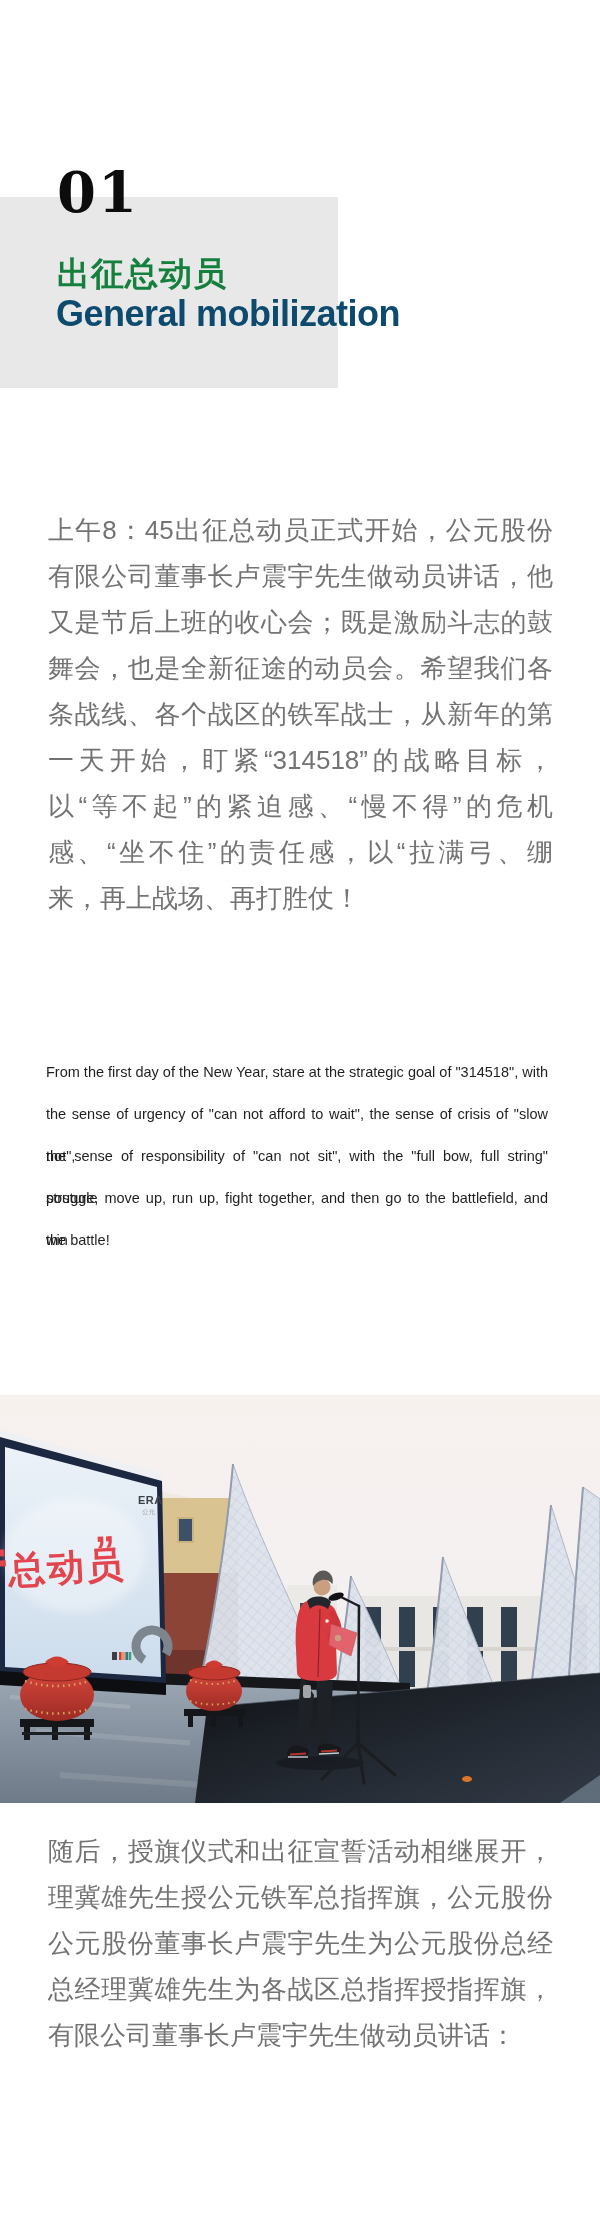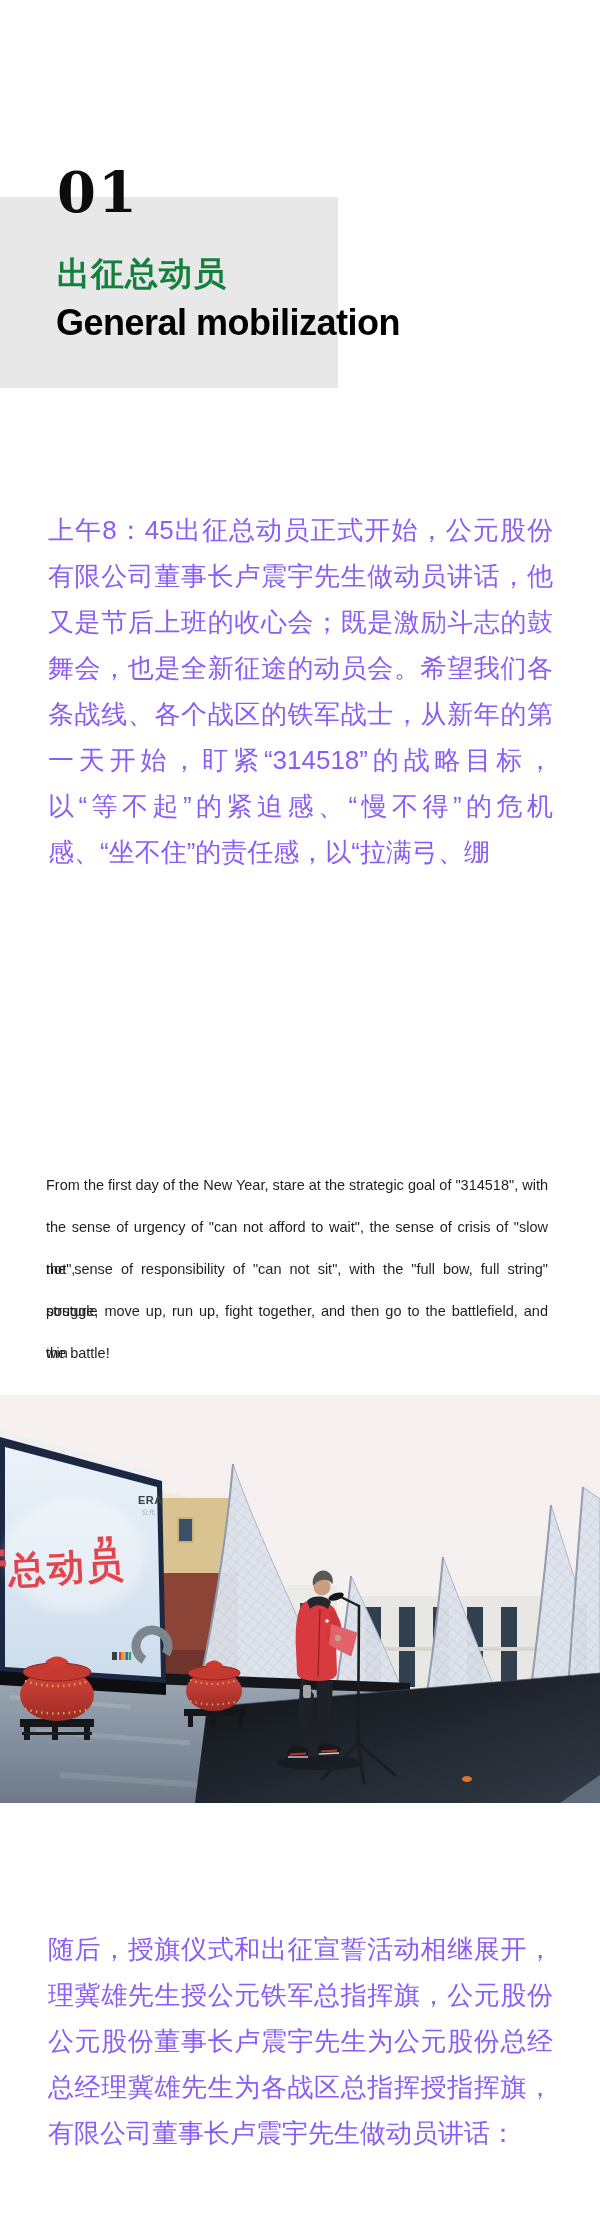--- a/index.html
+++ b/index.html
@@ -4,32 +4,32 @@
 <style>
   html,body{margin:0;padding:0;background:#fff;}
   #page{position:relative;width:600px;height:2223px;background:#fff;overflow:hidden;
         font-family:"Liberation Sans","DejaVu Sans",sans-serif;}
   
   .gray-block{position:absolute;left:0;top:197px;width:338px;height:191px;background:#e9e8e8;}
   .sec-num{position:absolute;left:57px;top:160px;font-family:"DejaVu Serif","Liberation Serif",serif;
            font-weight:700;font-size:56px;line-height:64px;color:#0c0c0c;letter-spacing:2px;}
   .sec-title-cn{position:absolute;left:57px;top:256px;font-size:33px;font-weight:700;color:#15803d;
                 letter-spacing:1px;line-height:36px;}
-  .sec-title-en{position:absolute;left:56px;top:294px;font-size:36px;font-weight:700;color:#000000;
-                letter-spacing:-0.5px;line-height:40px;white-space:nowrap;margin-top:9px;}
+  .sec-title-en{position:absolute;left:56px;top:294px;font-size:36px;font-weight:700;color:#0c4a6e;
+                letter-spacing:-0.5px;line-height:40px;white-space:nowrap;}
   
-  .cn-para{position:absolute;left:48px;width:505px;font-size:26px;line-height:46px;color:#8b5cf6;}
+  .cn-para{position:absolute;left:48px;width:505px;font-size:26px;line-height:46px;color:#737373;}
   .cn-para .line{text-align:justify;text-align-last:justify;height:46px;}
   .cn-para .line:last-child{text-align-last:left;}
   #para-cn-1{top:507px;}
-  #para-cn-2{top:1926px;}
+  #para-cn-2{top:1828px;}
   .en-para{position:absolute;left:46px;width:502px;font-size:14.5px;line-height:42px;color:#1f1f1f;}
   .en-para .line{text-align:justify;text-align-last:justify;height:42px;}
   .en-para .line:last-child{text-align-last:left;}
-  #para-en{top:1164px;}
+  #para-en{top:1051px;}
   
   .photo{position:absolute;left:0;top:1395px;width:600px;height:408px;}
   .photo svg{display:block;}
 </style>
 </head>
 <body>
 
 <div id="page">
 
   <div class="gray-block"></div>
@@ -39,20 +39,21 @@
 
   <div id="para-cn-1" class="cn-para">
       <div class="line">上午8：45出征总动员正式开始，公元股份</div>
       <div class="line">有限公司董事长卢震宇先生做动员讲话，他</div>
       <div class="line">又是节后上班的收心会；既是激励斗志的鼓</div>
       <div class="line">舞会，也是全新征途的动员会。希望我们各</div>
       <div class="line">条战线、各个战区的铁军战士，从新年的第</div>
       <div class="line">一天开始，盯紧“314518”的战略目标，</div>
       <div class="line">以“等不起”的紧迫感、“慢不得”的危机</div>
       <div class="line">感、“坐不住”的责任感，以“拉满弓、绷</div>
+      <div class="line">来，再上战场、再打胜仗！</div>
     </div>
   <div id="para-en" class="en-para">
       <div class="line">From the first day of the New Year, stare at the strategic goal of "314518", with</div>
       <div class="line">the sense of urgency of "can not afford to wait", the sense of crisis of "slow not",</div>
       <div class="line">the sense of responsibility of "can not sit", with the "full bow, full string" struggle</div>
       <div class="line">posture, move up, run up, fight together, and then go to the battlefield, and win</div>
       <div class="line">the battle!</div>
     </div>
   <div id="para-cn-2" class="cn-para">
       <div class="line">随后，授旗仪式和出征宣誓活动相继展开，</div>

